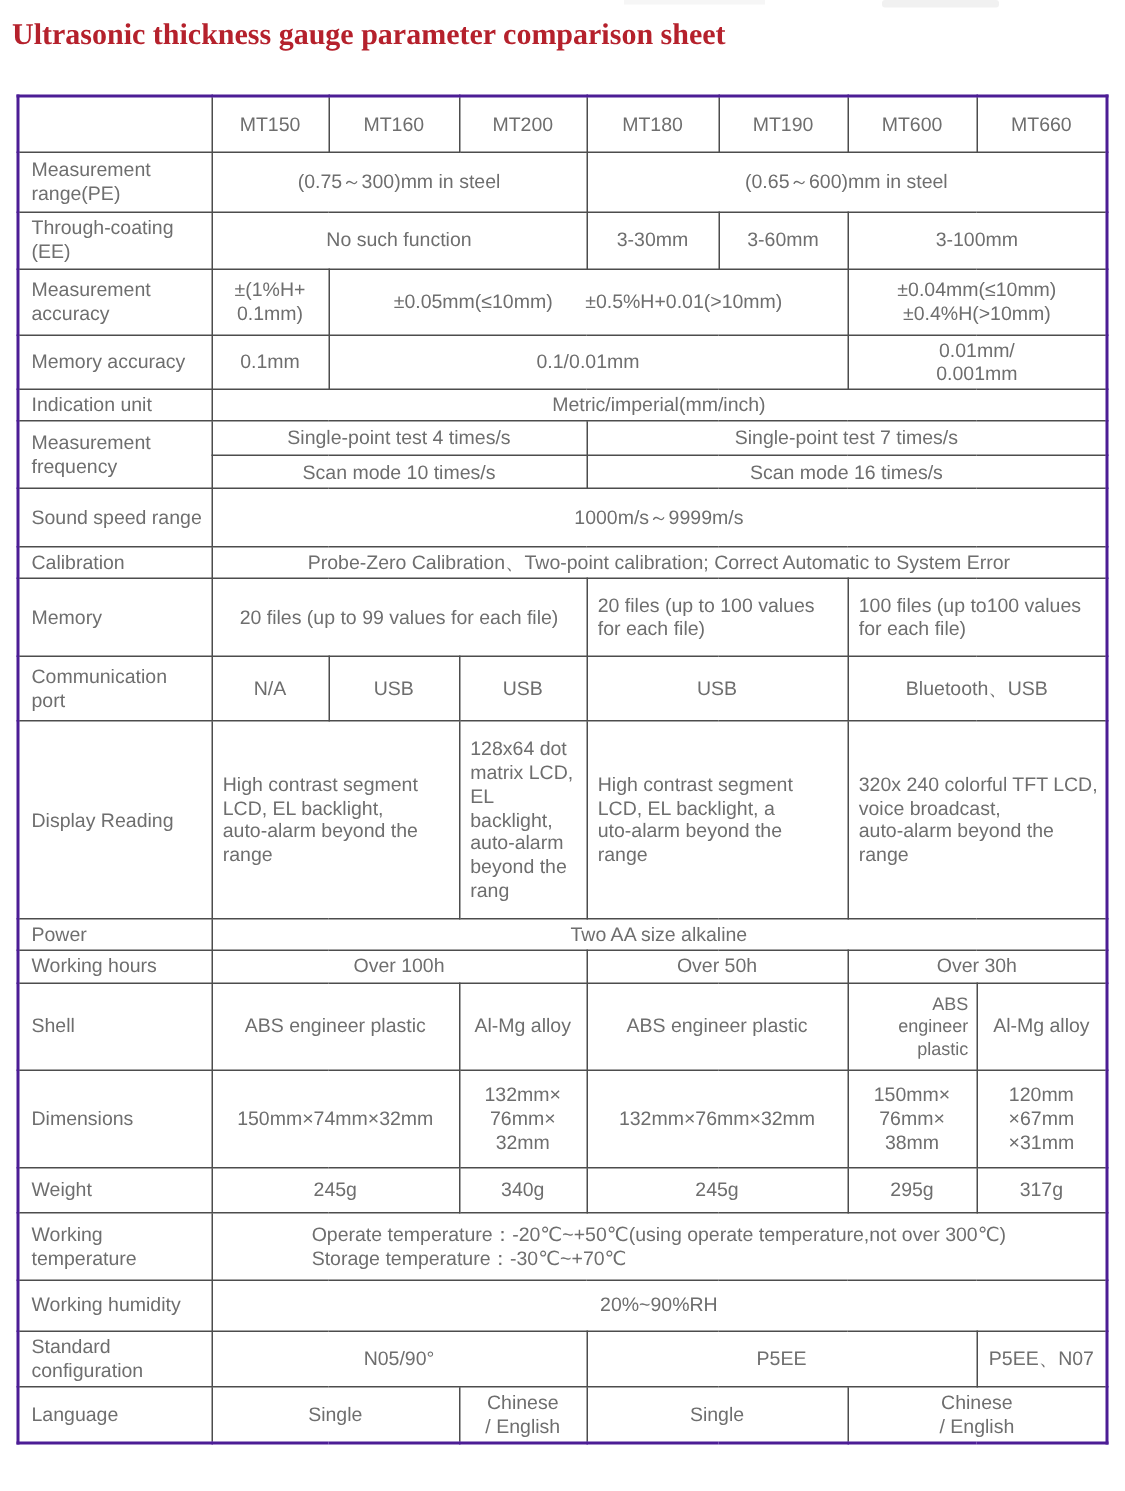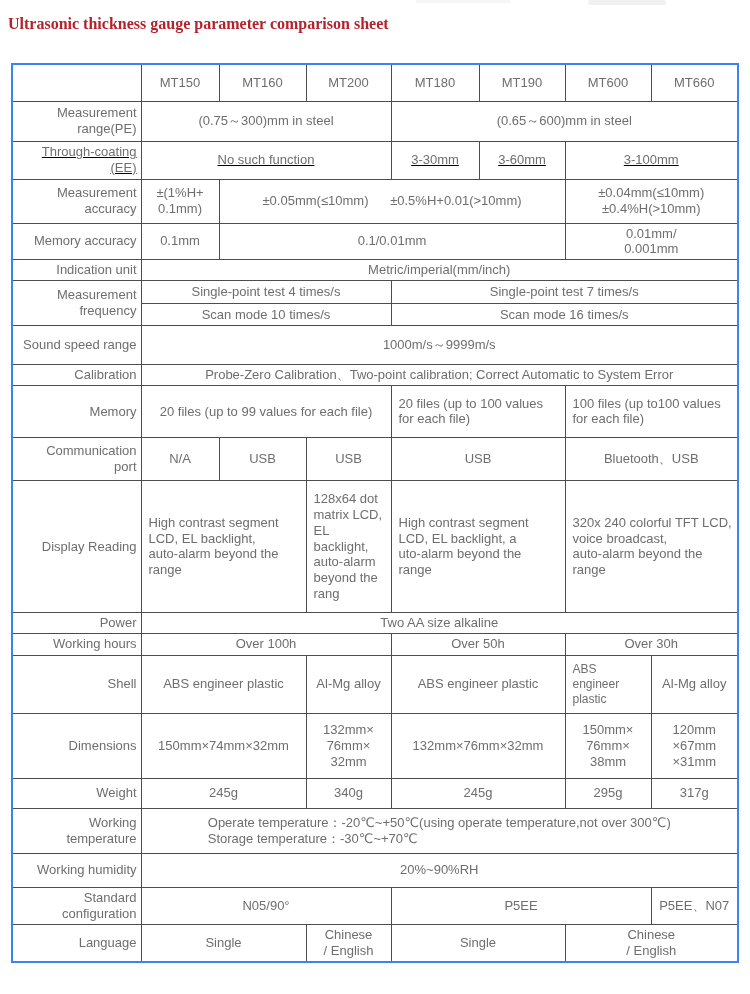--- a/index.html
+++ b/index.html
@@ -8,48 +8,48 @@
     font-family:"Liberation Sans","DejaVu Sans",sans-serif;
     position:relative;
   }
   .artifact{position:absolute;}
   .a1{left:416px;top:0;width:94px;height:3px;background:#f6f6f6;}
   .a2{left:588px;top:0;width:78px;height:5px;background:#f1f1f1;border-radius:2px;}
 
   h1[data-name="page-title"]{
     margin:12px 0 0 8px;
     font-family:"Liberation Serif","DejaVu Serif",serif;
-    font-weight:bold;font-size:16px;line-height:23px;
+    font-weight:bold;font-size:20px;line-height:23px;
     color:#b5212c;
   }
 
   table[data-name="comparison-table"]{
     border-collapse:collapse;table-layout:fixed;
     margin:28px 0 0 11px;
-    border:2px solid #3b82f6;
+    border:2px solid #4c1d95;
     width:726px;
   }
   th,td{
     border:1px solid #4d4d4d;
     color:#6e6e6e;
     font-size:13px;font-weight:normal;
     line-height:1.22;
     overflow:hidden;
   }
   thead th{text-align:center;padding:2px 2px;}
   tbody th{
-    text-align:right;vertical-align:middle;
+    text-align:left;vertical-align:middle;
     padding:2px 4px 2px 8px;white-space:normal;
   }
   td{
     text-align:center;vertical-align:middle;
     padding:2px 5px;white-space:pre-line;
   }
   td.left{text-align:left;padding-left:7px;}
-  td.small{font-size:12px;}
+  td.small{font-size:12px;text-align:right;}
   td.block{text-align:center;}
   td.block .block-inner{
     display:inline-block;text-align:left;white-space:pre-line;
   }
 </style>
 </head>
 <body>
 
 <div class="artifact a1" data-name="top-edge-artifact"></div>
 <div class="artifact a2" data-name="top-edge-artifact"></div>
@@ -78,21 +78,21 @@
         <th data-name="column-header-mt600">MT600</th>
         <th data-name="column-header-mt660">MT660</th>
       </tr>
     </thead>
     <tbody>
       <tr data-name="table-row" style="height: 40px;">
         <th data-name="row-label">Measurement range(PE)</th>
         <td data-name="table-cell" colspan="3">(0.75～300)mm in steel</td>
         <td data-name="table-cell" colspan="4">(0.65～600)mm in steel</td>
       </tr>
-      <tr data-name="table-row" style="height: 38px; text-decoration: underline;">
+      <tr data-name="table-row" style="height: 38px;">
         <th data-name="row-label">Through-coating (EE)</th>
         <td data-name="table-cell" colspan="3">No such function</td>
         <td data-name="table-cell" colspan="1">3-30mm</td>
         <td data-name="table-cell" colspan="1">3-60mm</td>
         <td data-name="table-cell" colspan="2">3-100mm</td>
       </tr>
       <tr data-name="table-row" style="height: 44px;">
         <th data-name="row-label">Measurement accuracy</th>
         <td data-name="table-cell" colspan="1">±(1%H+
 0.1mm)</td>

